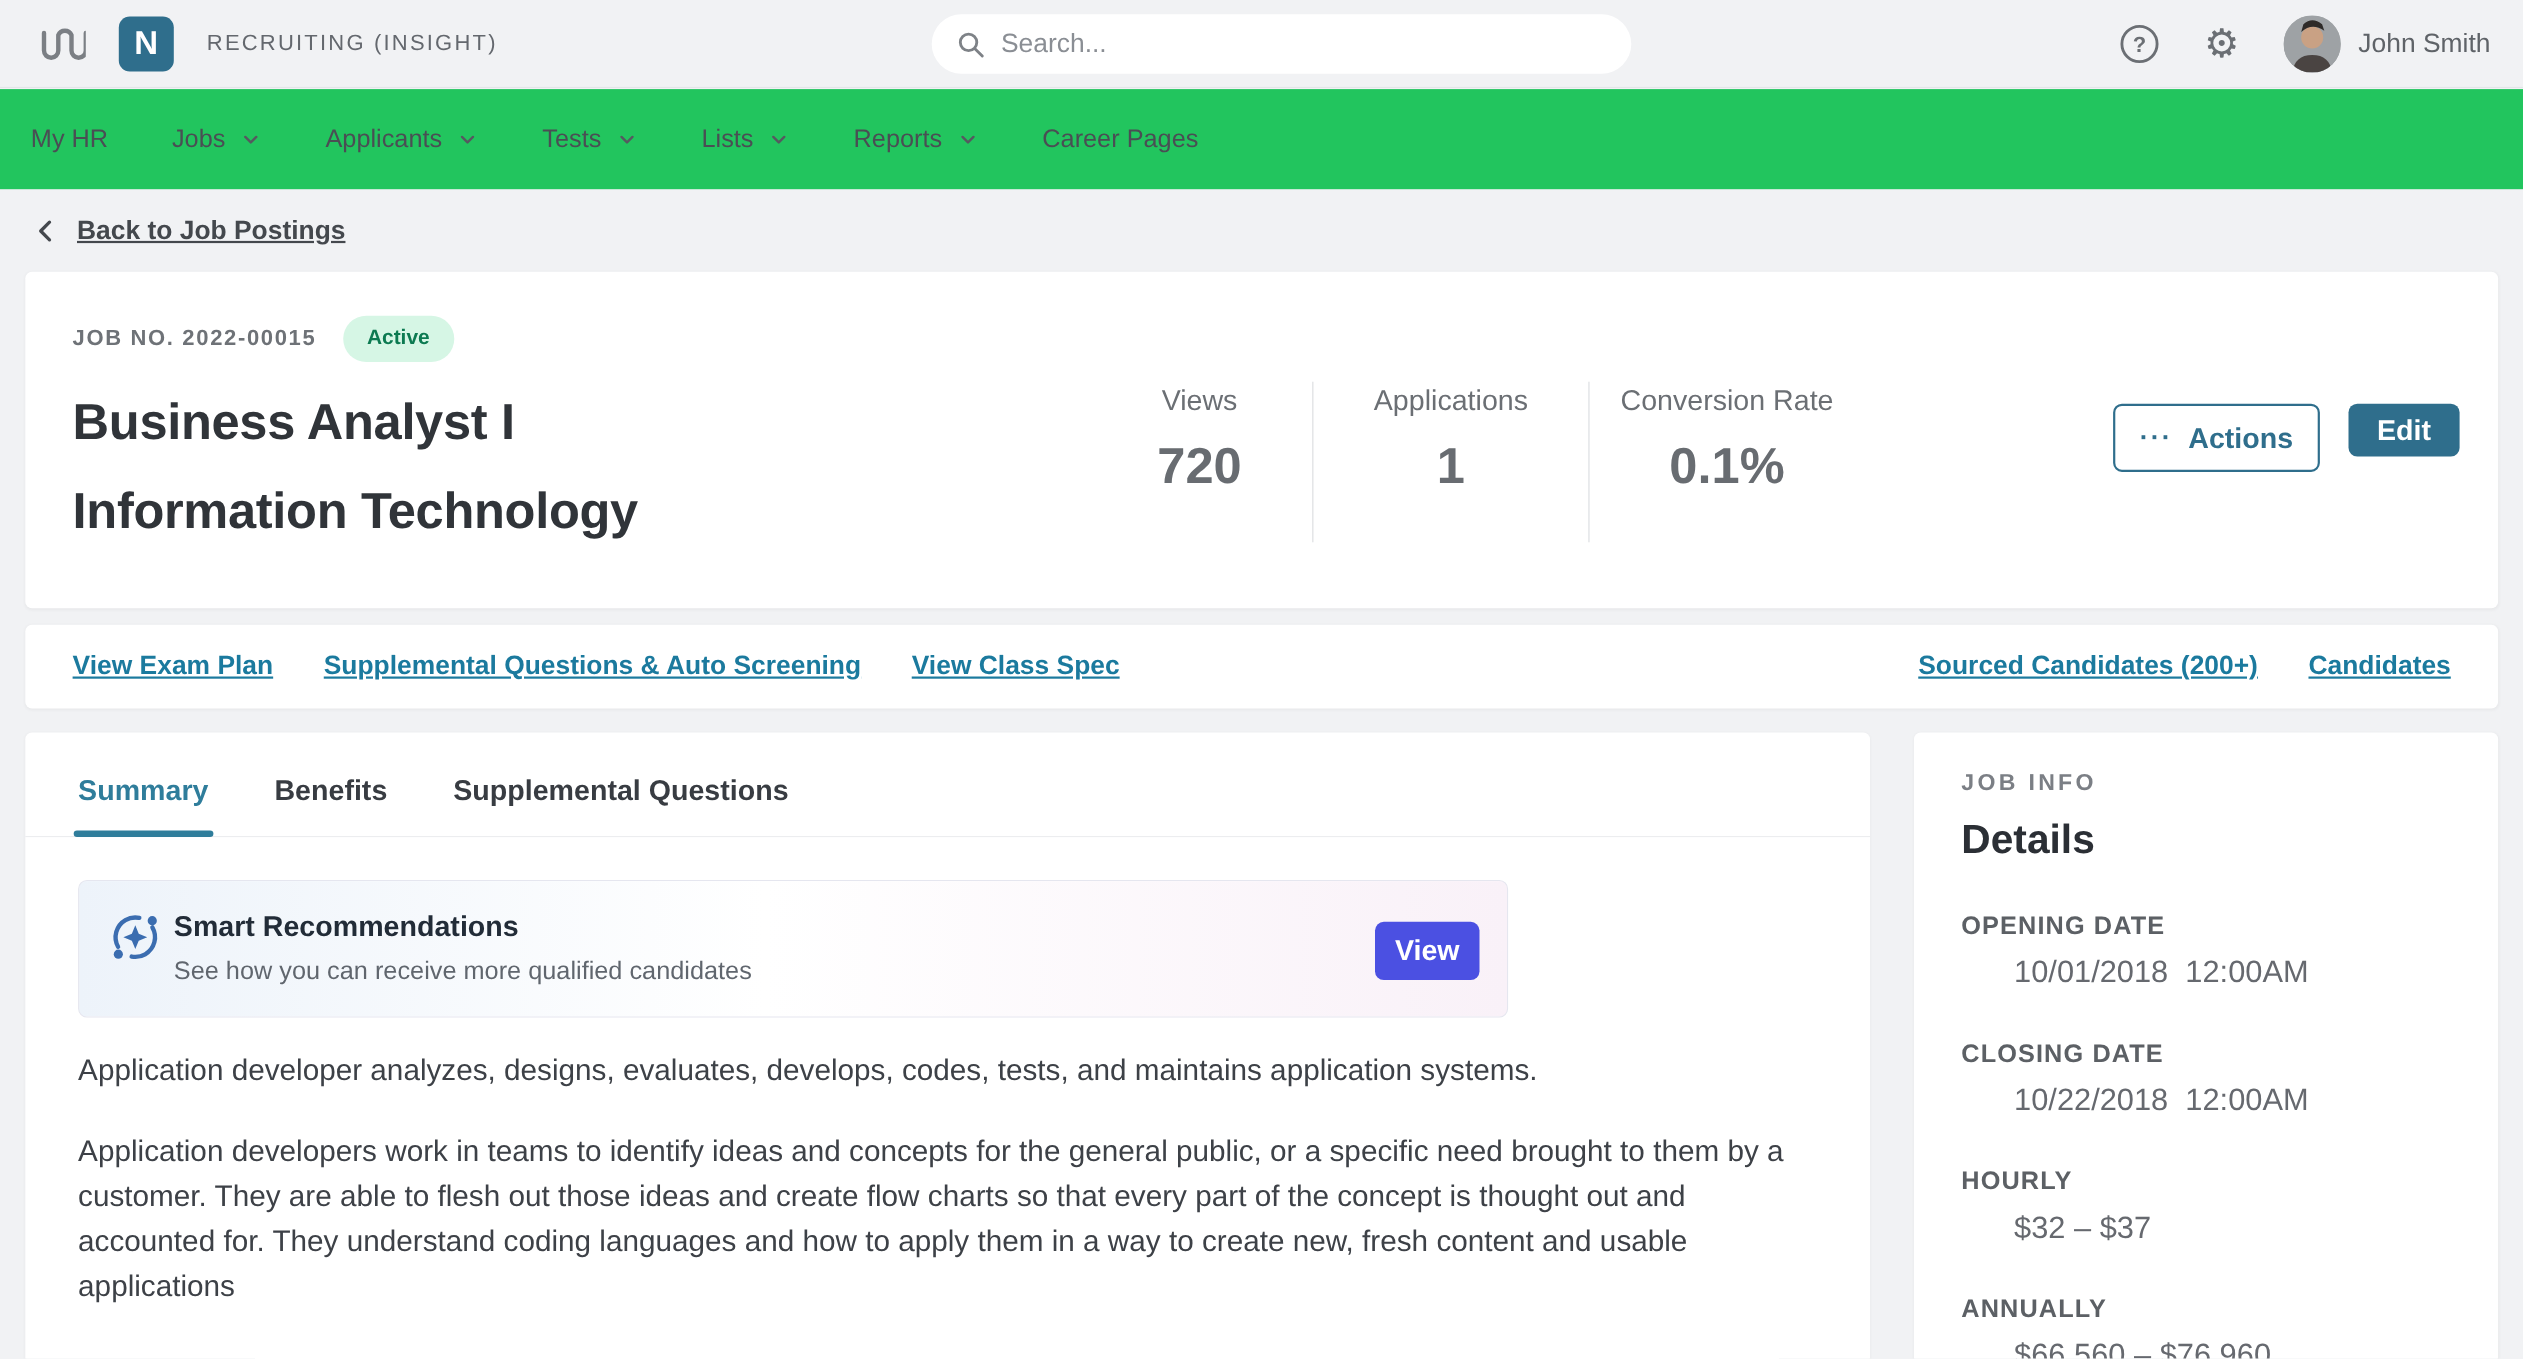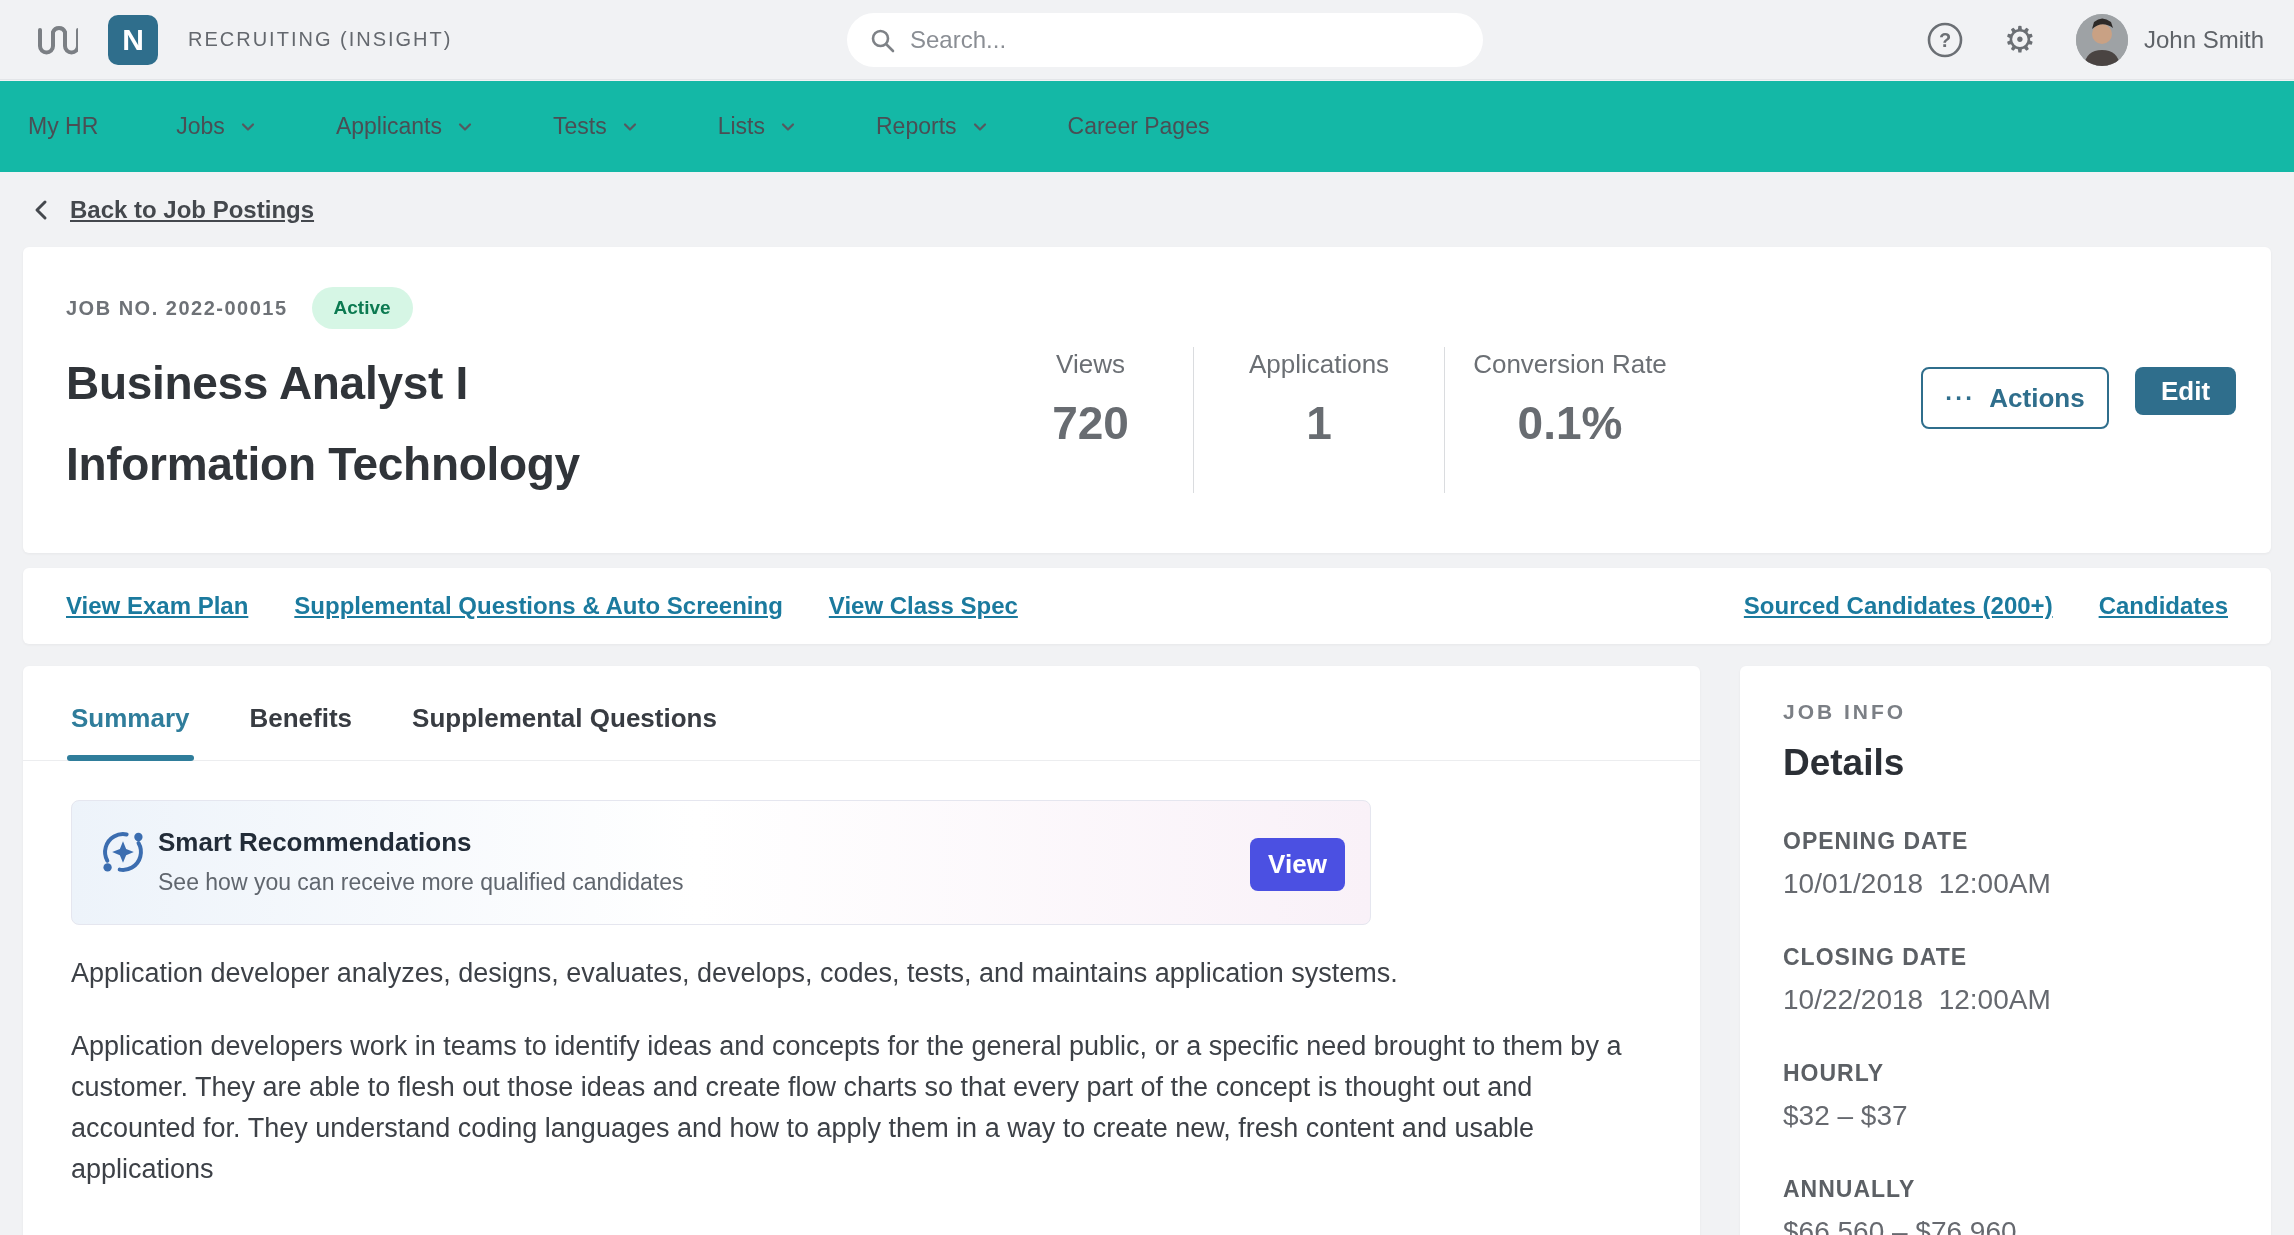--- a/index.html
+++ b/index.html
@@ -37,21 +37,21 @@
   .gear-glyph { font-size:36px; line-height:36px; color:#6b6f74; }
   .user { display:flex; align-items:center; gap:16px; cursor:pointer; }
   .avatar {
     width:52px; height:52px; border-radius:50%; overflow:hidden;
     background:linear-gradient(#b3b7ba,#8d9194); position:relative;
   }
   .user-name { font-size:24px; font-weight:400; color:#5f6368; }
   
   .nav {
     position:absolute; top:81px; left:0; width:2294px; height:91px;
-    display:flex; align-items:center; padding:0 28px; gap:78px; background:#14b8a6;
+    display:flex; align-items:center; padding:0 28px; gap:58px; background:#22c55e;
   }
   .nav-item { display:flex; align-items:center; gap:13px; font-size:23px; color:#4a4e54; cursor:pointer; }
   
   .back {
     position:absolute; top:196px; left:30px; display:flex; align-items:center; gap:16px; cursor:pointer;
   }
   .back span { font-size:24px; font-weight:700; color:#44484d; text-decoration:underline; }
   
   .card { position:absolute; background:#fff; border-radius:6px; box-shadow:0 1px 3px rgba(30,35,40,.05); }
   .job-card { left:23px; top:247px; width:2248px; height:306px; }
@@ -110,21 +110,21 @@
   }
   .para { position:absolute; left:48px; width:1568px; font-size:27px; line-height:41px; color:#3d4147; }
   .p1 { top:287px; }
   .p2 { top:360px; }
   
   .right-card { left:1740px; top:666px; width:531px; height:640px; padding:34px 30px 0 43px; }
   .sb-label { font-size:21px; font-weight:700; letter-spacing:3px; color:#7b7f85; }
   .sb-title { font-size:37px; font-weight:700; color:#2b2f35; margin-top:18px; }
   .field { margin-top:44px; }
   .field-label { font-size:23px; font-weight:700; letter-spacing:1px; color:#5c6065; }
-  .field-value { font-size:28px; color:#66696f; margin-top:13px; white-space:pre-wrap; }
+  .field-value { font-size:28px; color:#66696f; margin-top:13px; white-space:pre-wrap;margin-left:48px; }
   svg { display:block; }
 </style>
 </head>
 <body>
 
 <div class="page">
 
   <header class="header">
     <span class="pulse">
       <svg width="42" height="46" viewBox="0 0 42 46" fill="none" stroke="#7b7f84" stroke-width="4" stroke-linecap="round">

